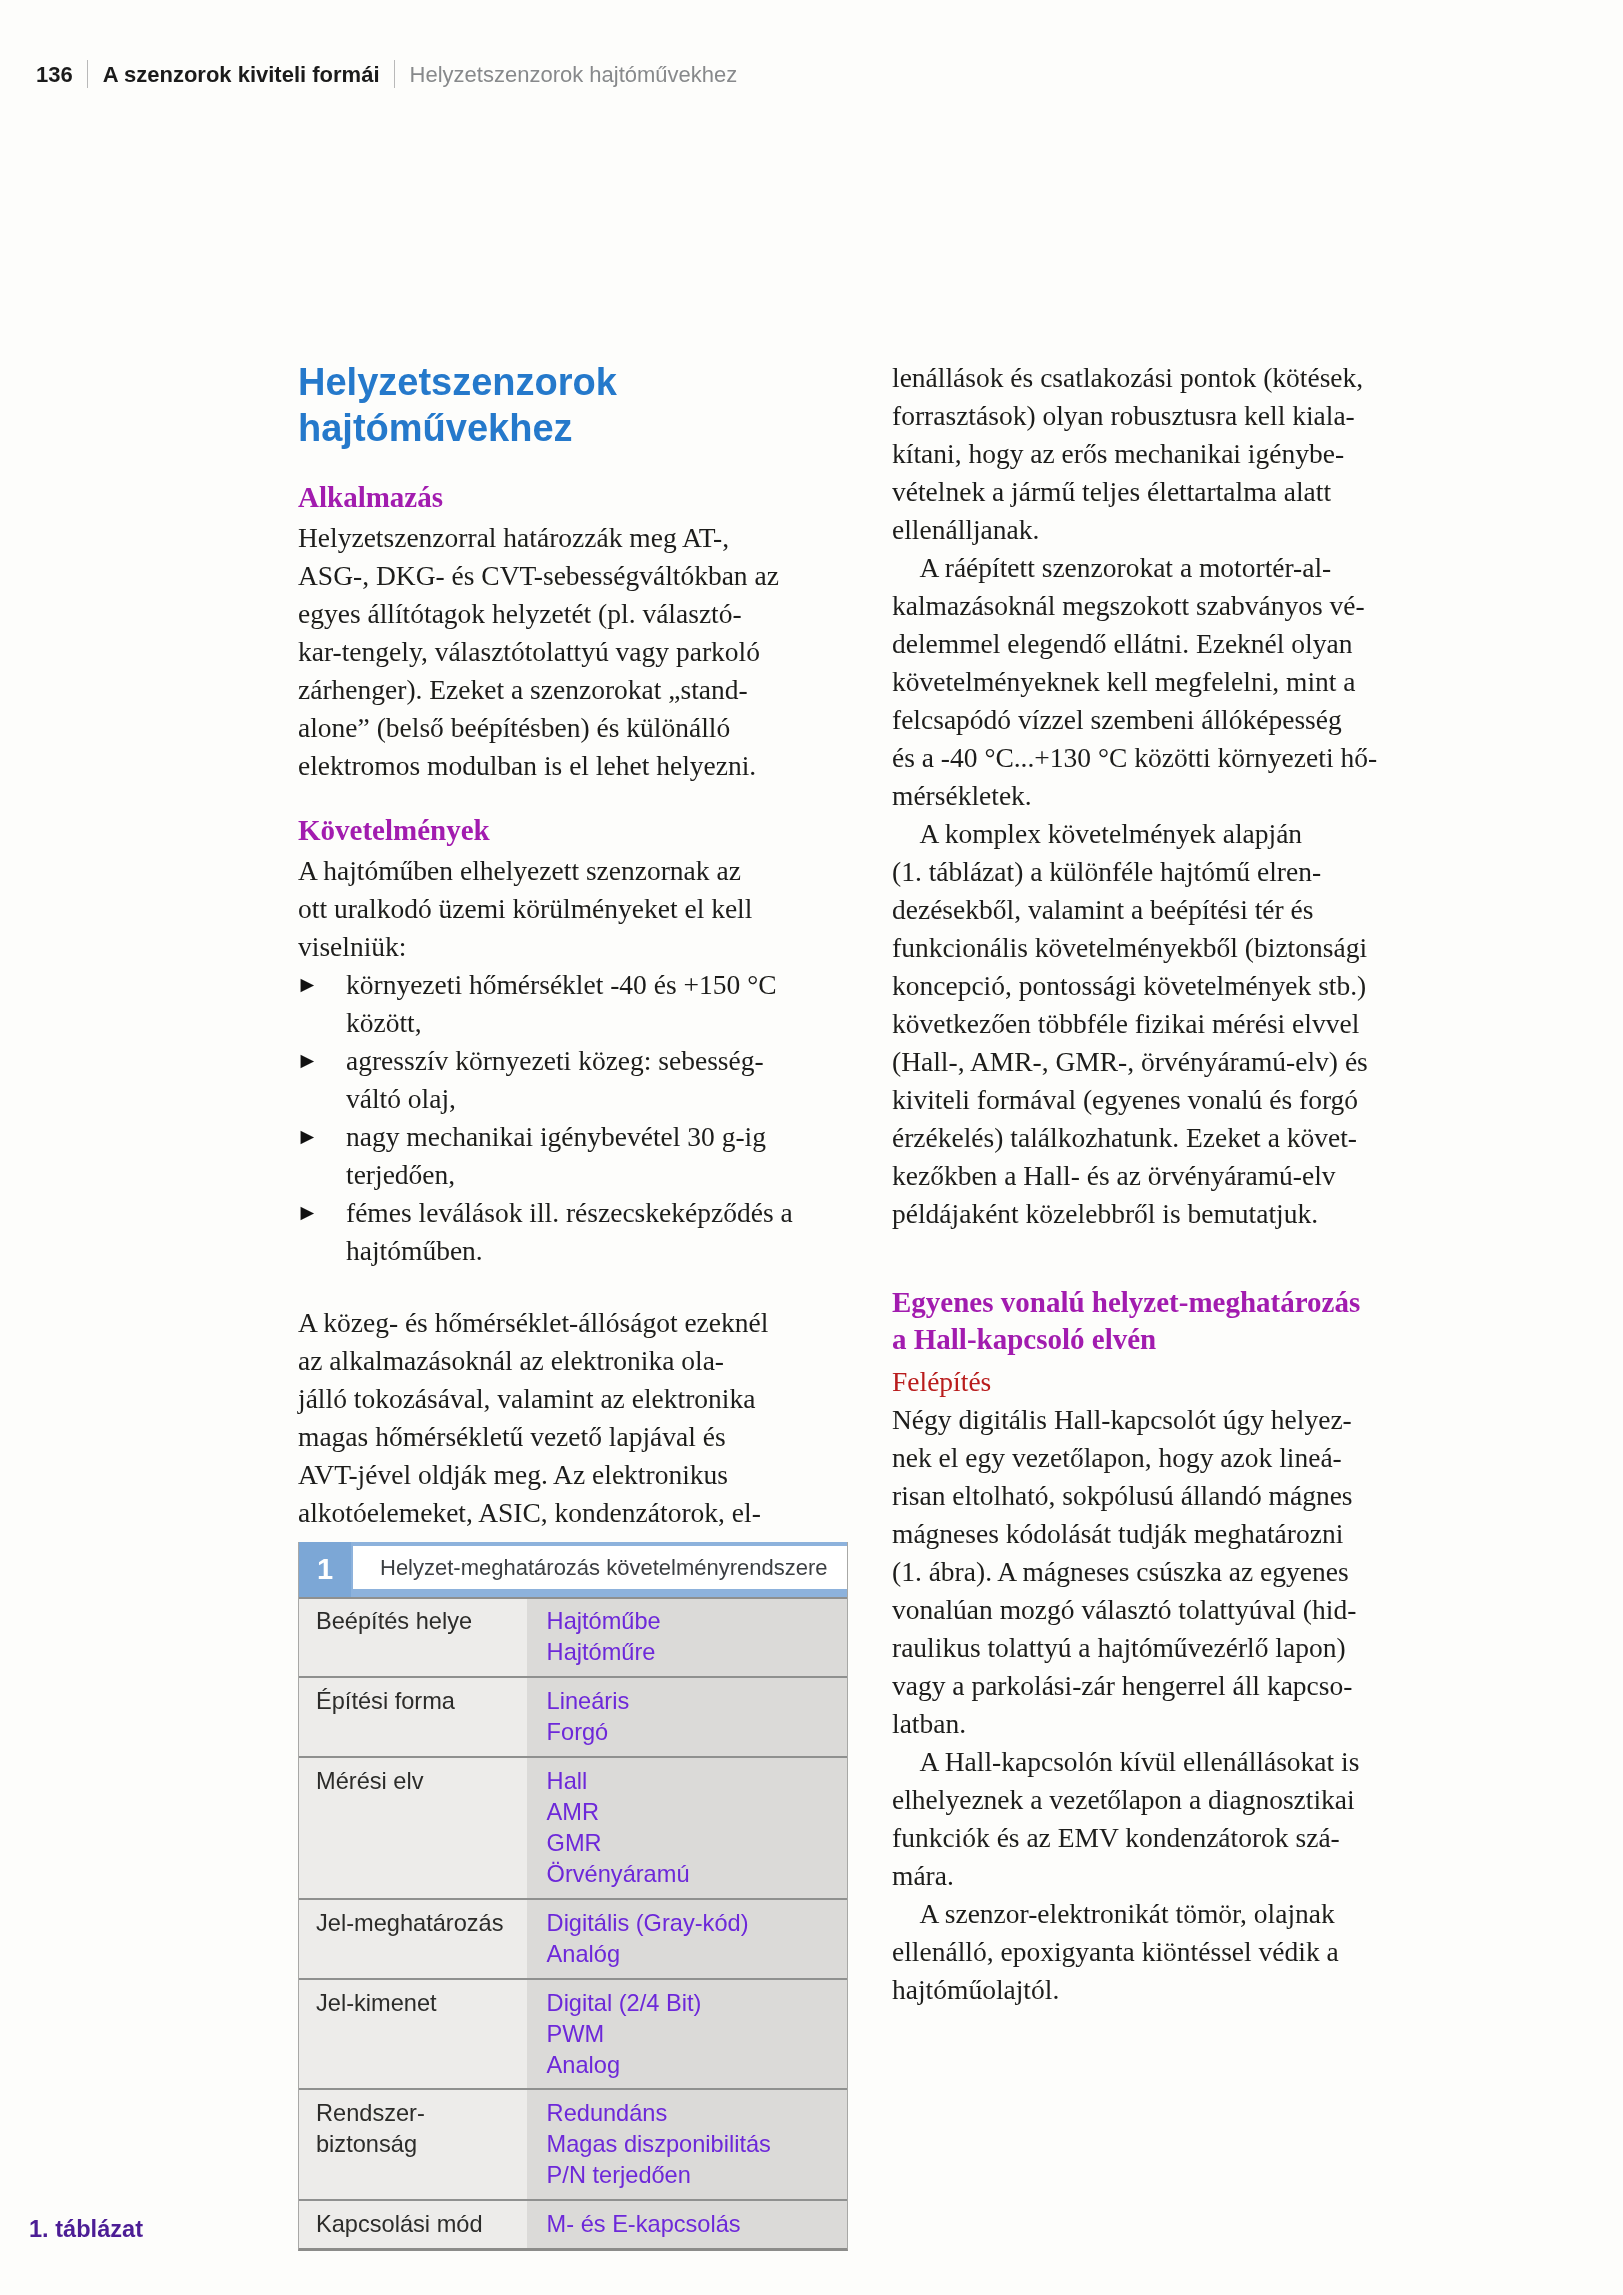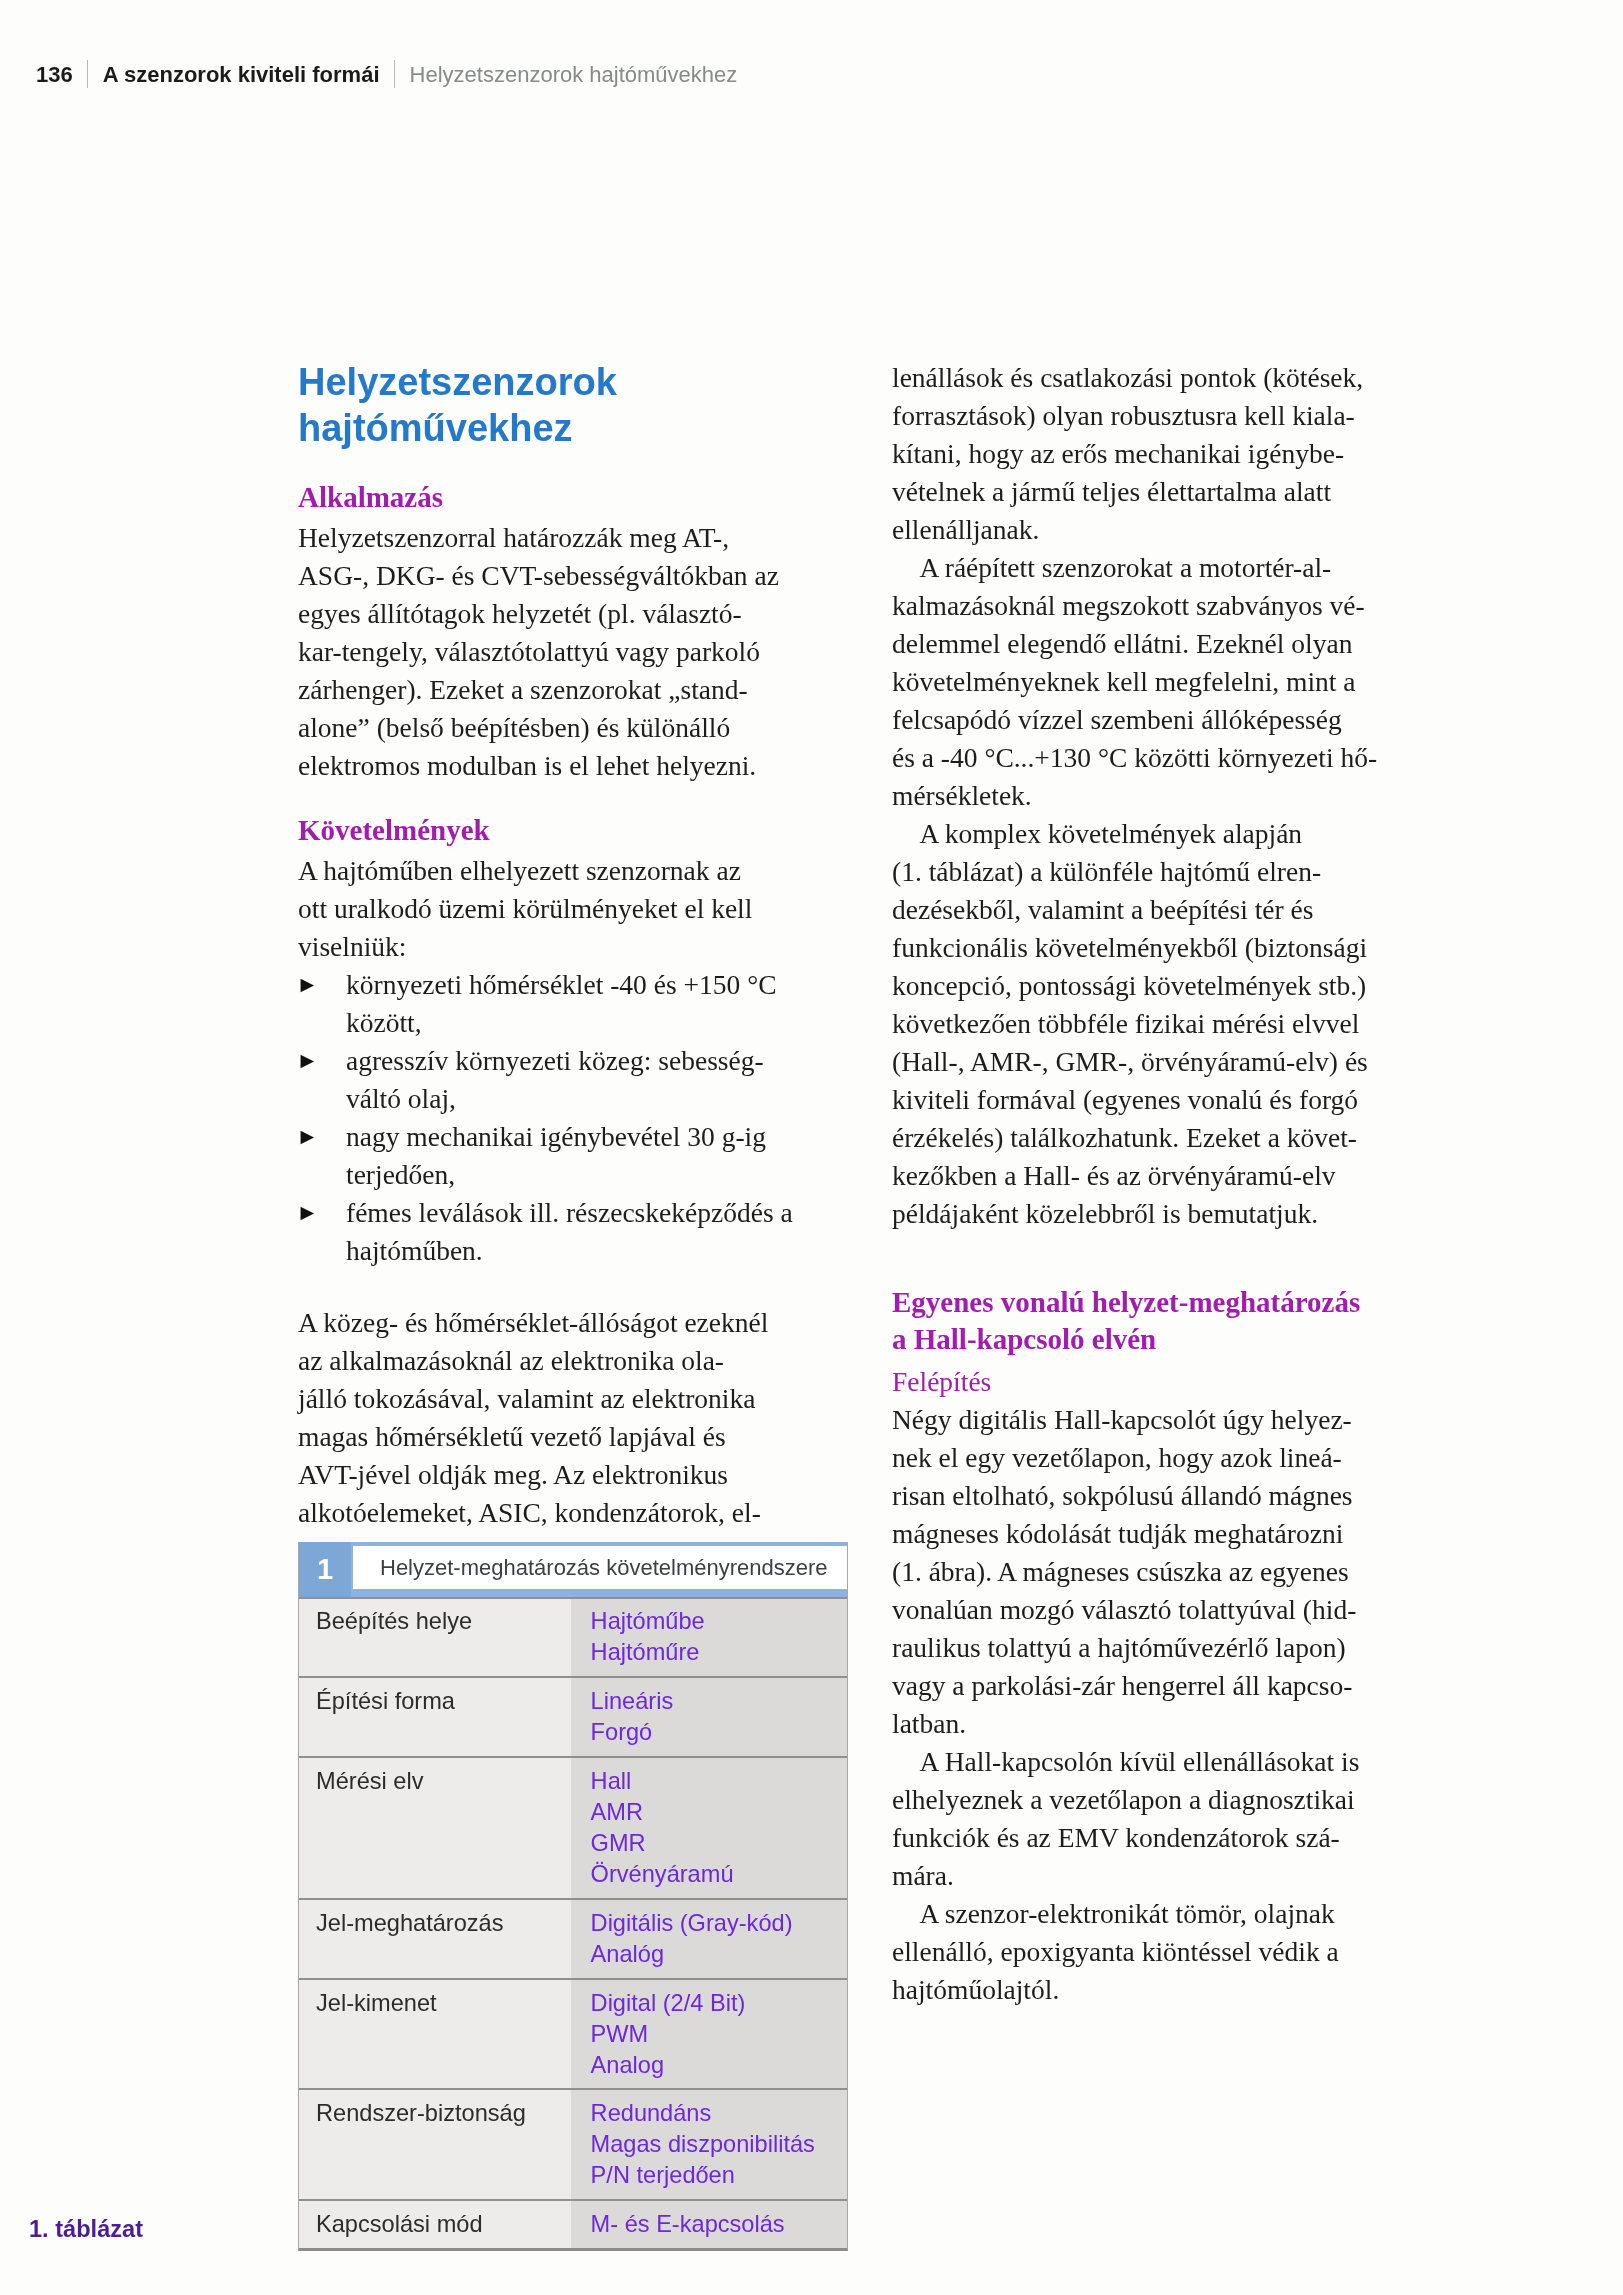--- a/index.html
+++ b/index.html
@@ -32,21 +32,21 @@
     font-family:"Liberation Sans", sans-serif;
     font-weight:bold;font-size:38px;line-height:46px;
     color:#2579cb;margin:0 0 30px 0;white-space:pre-line;
   }
   .sec-heading{
     font-family:Liberation Serif, serif;
     font-weight:bold;font-size:29px;line-height:33px;
     color:#a21caf;margin:0 0 5.2px 0;white-space:pre-line;
   }
   .sub-blue{
-    font-size:27.5px;line-height:38px;color:#a21caf;
+    font-size:27.5px;line-height:38px;color:#b91c1c;
     font-weight:normal;margin:0;
   }
   .body-p{
     font-size:27.5px;line-height:38px;margin:0;
     white-space:pre-line;
   }
   .mt-sec{margin-top:29px;}
   .mt-par{margin-top:34px;}
   .indent{text-indent:27.5px;}
   
@@ -77,21 +77,21 @@
     display:flex;align-items:center;justify-content:center;
     font-weight:bold;font-size:29px;
   }
   .ttitlebox{
     position:absolute;left:54px;right:0;top:4.6px;bottom:7.2px;
     background:#ffffff;display:flex;align-items:center;
     padding-left:27px;font-size:22px;color:#3c3f42;
   }
   .trow{display:flex;border-top:2px solid #8f908f;}
   .tlabel{
-    width:272px;box-sizing:border-box;
+    width:228px;box-sizing:border-box;
     background:#edecea;color:#2c2c2a;
     padding:7.9px 5.2px 7.9px 17px;
     font-size:23.6px;line-height:31px;
   }
   .tvalue{
     flex:1;box-sizing:border-box;
     background:#dbdad8;color:#6d28d9;
     padding:7.9px 5.2px 7.9px 19.6px;
     font-size:23.6px;line-height:31px;white-space:pre-line;
   }

